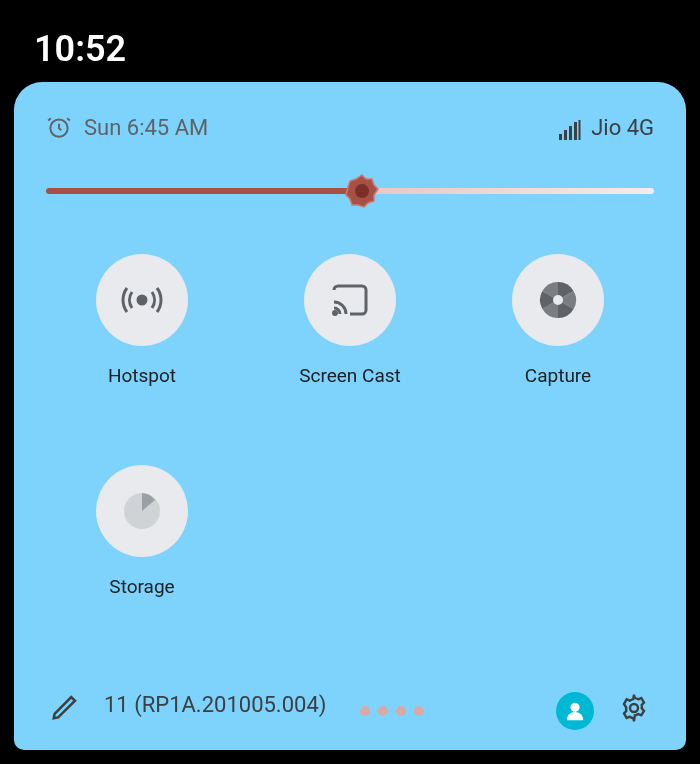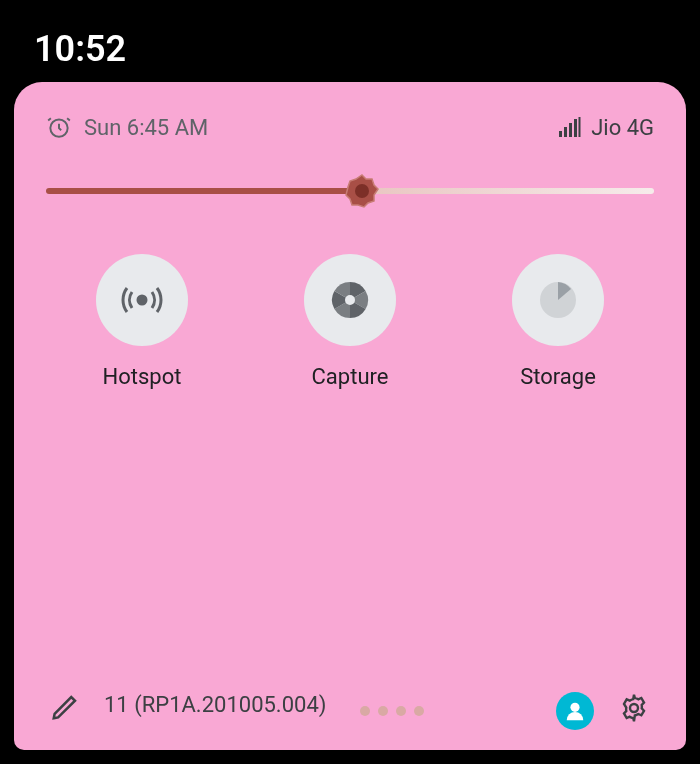--- a/index.html
+++ b/index.html
@@ -1,28 +1,28 @@
 <!DOCTYPE html>
 <html><head>
   <meta charset="utf-8">
   <style>
     * { margin: 0; padding: 0; box-sizing: border-box; font-family: -apple-system, Roboto, Arial, sans-serif; }
     body { width: 700px; height: 764px; background: #000; position: relative; }
     .overlay-time { position: absolute; left: 34px; top: 28px; color: #fff; font-size: 36px; font-weight: 600; }
-    .panel { position: absolute; left: 14px; right: 14px; top: 82px; bottom: 14px; background: #f9a8d4; border-radius: 28px 28px 10px 10px; padding: 32px 24px 20px; display: flex; flex-direction: column; }
+    .panel { position: absolute; left: 14px; right: 14px; top: 82px; bottom: 14px; background: #7dd3fc; border-radius: 28px 28px 10px 10px; padding: 32px 24px 20px; display: flex; flex-direction: column; }
     .status-row { display: flex; align-items: center; justify-content: space-between; padding: 0 8px 24px; }
     .status-left { display: flex; align-items: center; gap: 12px; color: #5f6368; font-size: 22px; }
-    .status-right { display: flex; align-items: center; gap: 10px; color: #3c4043; font-size: 22px; }
+    .status-right { display: flex; align-items: flex-end; gap: 10px; color: #3c4043; font-size: 22px; }
     .slider-track { position: relative; height: 6px; margin: 24px 8px 40px; }
     .slider-bg { position: absolute; inset: 0; border-radius: 3px; background: linear-gradient(to right, #a84f46 0%, #a84f46 52%, #e9c5c1 52%, #f6eceb 100%); }
     .slider-thumb { position: absolute; left: 52%; top: 50%; transform: translate(-50%,-50%); width: 36px; height: 36px; display:flex; align-items:center; justify-content:center; }
     .tiles { display: grid; grid-template-columns: repeat(3, 1fr); row-gap: 78px; margin-top: 20px; flex: 1; align-content: start; }
     .tile { display: flex; flex-direction: column; align-items: center; position: relative; }
     .tile-circle { width: 92px; height: 92px; border-radius: 50%; background: #e8eaed; display: flex; align-items: center; justify-content: center; }
-    .tile-label { margin-top: 18px; font-size: 22px; color: #202124; text-align: center; }
+    .tile-label { margin-top: 18px; font-size: 19px; color: #202124; text-align: center; }
     .tile-sub { font-size: 19px; color: #5f6368; margin-top: 2px; }
     .highlight-box { position: absolute; border: 5px solid #e03426; pointer-events: none; }
     .bottom-bar { display: flex; gap: 24px; padding: 6px 12px 0; }
     .spacer { flex: 1; }
     .pagination { display: flex; gap: 8px; align-items: center; margin-left: 10px; }
     .dot { width: 10px; height: 10px; border-radius: 50%; background: #d9a9a4; }
     .dot.badge { width: 9px; height: 9px; position: absolute; top: 0; right: 50%; transform: translateX(32px); }
     .build-text { font-size: 22px; color: #3c4043; }
     .avatar { width: 38px; height: 38px; border-radius: 50%; background: #00b8d4; display:flex; align-items:center; justify-content:center; color:#fff; }
     svg { display: block; }
@@ -78,20 +78,31 @@
           <circle cx="24" cy="24" r="4" fill="#5f6368"></circle>
           <path d="M14 32a14 14 0 0 1 0-16"></path>
             <path d="M34 16a14 14 0 0 1 0 16"></path>
           <path d="M9 36a20 20 0 0 1 0-24"></path>
             <path d="M39 12a20 20 0 0 1 0 24"></path>
         </svg>
       </div>
       <div class="tile-label">Hotspot</div>
     </div>
 
+    <div class="tile">
+      <div class="tile-circle">
+        <svg width="48" height="48" viewBox="0 0 48 48" fill="none" stroke="#5f6368" stroke-width="3">
+          <path d="M8 14a4 4 0 0 1 4-4h24a4 4 0 0 1 4 4v20a4 4 0 0 1-4 4H24"></path>
+          <path d="M8 26a12 12 0 0 1 12 12"></path>
+            <path d="M8 32a6 6 0 0 1 6 6"></path>
+          <circle cx="9" cy="37" r="1.5" fill="#5f6368"></circle>
+        </svg>
+      </div>
+      <div class="tile-label">Screen Cast</div>
+    </div>
 
 
     <div class="tile">
       <div class="tile-circle">
         <svg width="48" height="48" viewBox="0 0 48 48">
           <g transform="translate(24 24)">
             <path d="M0 0 L0 -18 A18 18 0 0 1 15.6 -9 Z" fill="#5f6368"></path>
             <path d="M0 0 L15.6 -9 A18 18 0 0 1 15.6 9 Z" fill="#7a7e82"></path>
             <path d="M0 0 L15.6 9 A18 18 0 0 1 0 18 Z" fill="#5f6368"></path>
             <path d="M0 0 L0 18 A18 18 0 0 1 -15.6 9 Z" fill="#7a7e82"></path>

